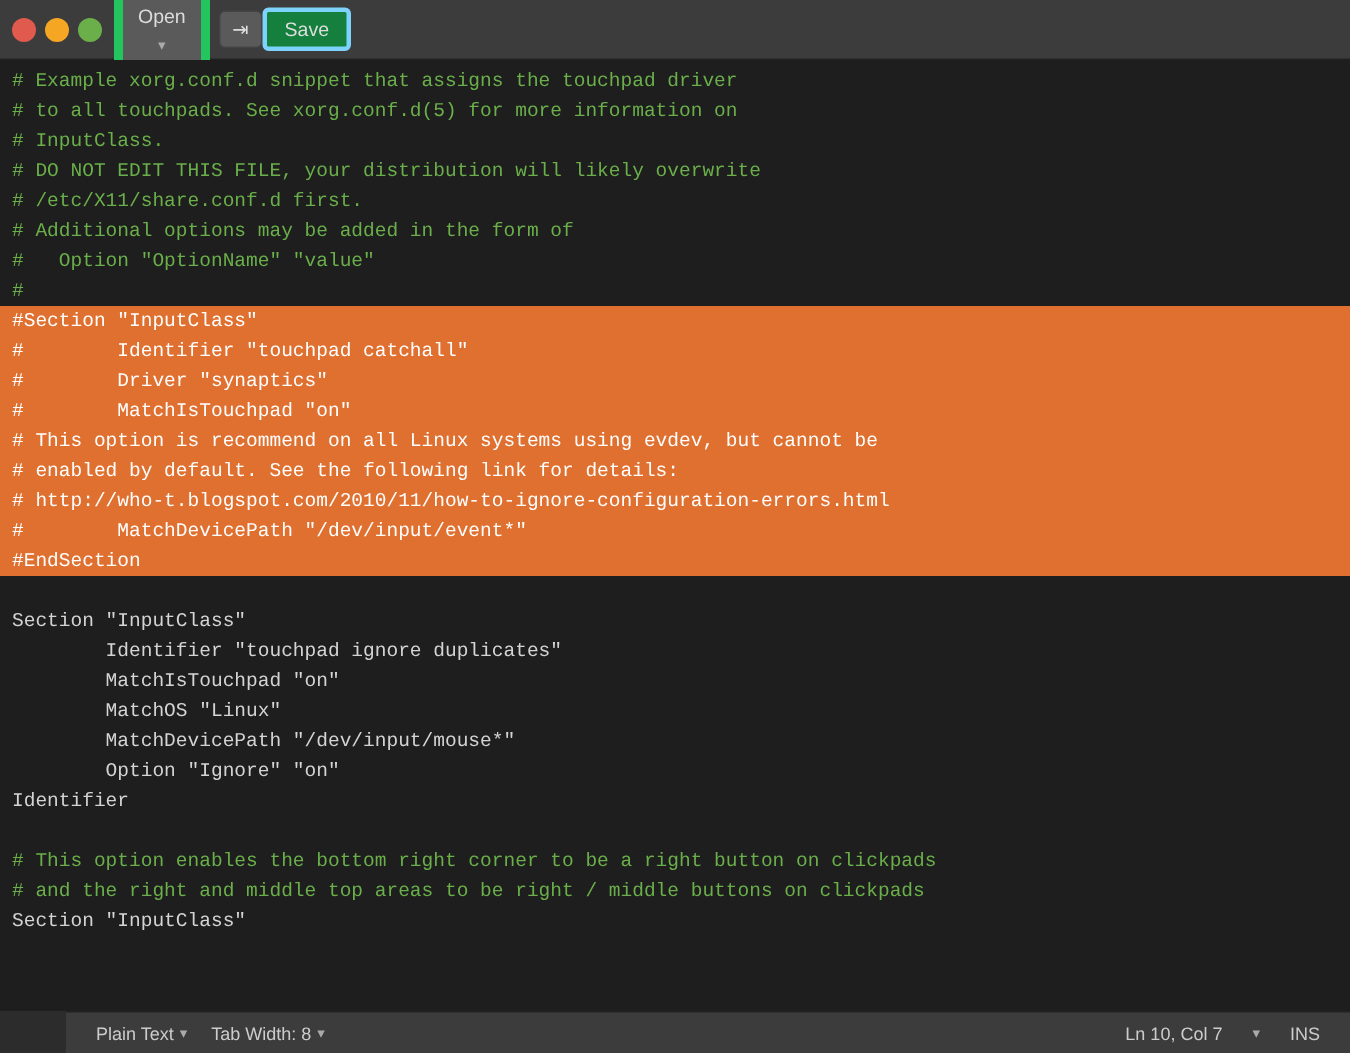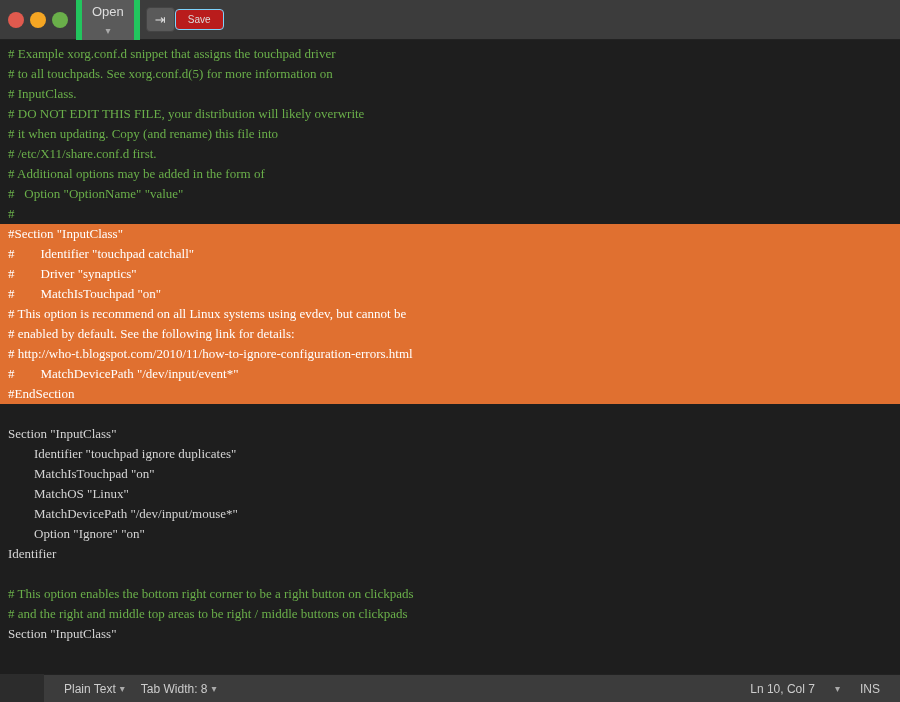--- a/index.html
+++ b/index.html
@@ -87,39 +87,39 @@
       font-family: sans-serif;
     }
 
     #title-text .subtitle {
       display: block;
       font-size: 11px;
       color: #888;
     }
 
     #save-btn {
-      background: #b91c1c;
-      border: 1px solid #7dd3fc;
+      background: #15803d;
+      border: 3px solid #7dd3fc;
       color: #ddd;
       padding: 4px 12px;
       border-radius: 4px;
       cursor: pointer;
-      font-size: 10px;
+      font-size: 13px;
       font-family: sans-serif;
     }
 
     
     #editor {
       flex: 1;
       background: #1e1e1e;
       color: #d4d4d4;
       overflow-y: auto;
       overflow-x: hidden;
       padding: 4px 0;
-      font-family: Liberation Serif, serif;
+      font-family: Liberation Mono, monospace;
       font-size: 13px;
       line-height: 1.5;
     }
 
     .line {
       padding: 0 8px;
       white-space: pre;
       min-height: 20px;
       display: block;
     }
@@ -190,21 +190,20 @@
     <span>⇥</span>
   </button>
   <button id="save-btn">Save</button>
 </div>
 
 <div id="editor">
 <span class="line comment"># Example xorg.conf.d snippet that assigns the touchpad driver</span>
     <span class="line comment"># to all touchpads. See xorg.conf.d(5) for more information on</span>
     <span class="line comment"># InputClass.</span>
     <span class="line comment"># DO NOT EDIT THIS FILE, your distribution will likely overwrite</span>
-    <span class="line comment"># it when updating. Copy (and rename) this file into</span>
     <span class="line comment"># /etc/X11/share.conf.d first.</span>
     <span class="line comment"># Additional options may be added in the form of</span>
     <span class="line comment">#   Option "OptionName" "value"</span>
     <span class="line comment">#</span>
     <span class="line highlighted">#Section "InputClass"</span>
     <span class="line highlighted">#        Identifier "touchpad catchall"</span>
     <span class="line highlighted">#        Driver "synaptics"</span>
     <span class="line highlighted">#        MatchIsTouchpad "on"</span>
     <span class="line highlighted"># This option is recommend on all Linux systems using evdev, but cannot be</span>
     <span class="line highlighted"># enabled by default. See the following link for details:</span>

